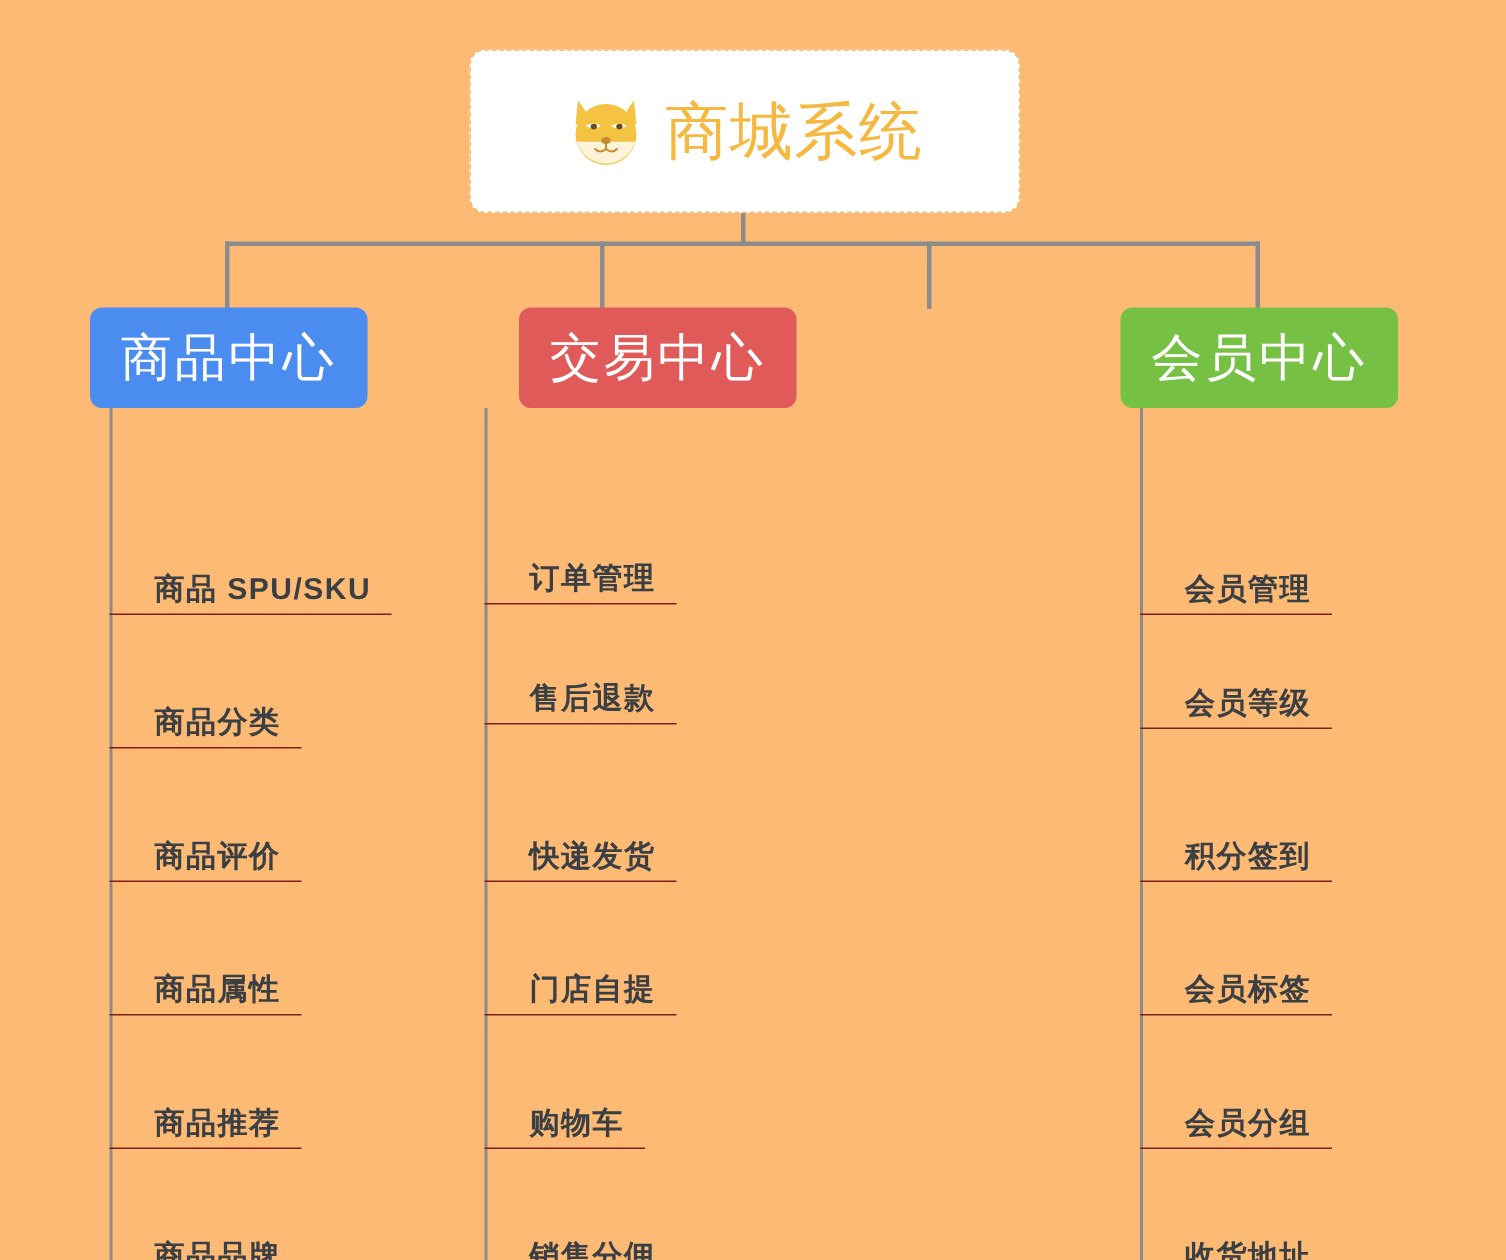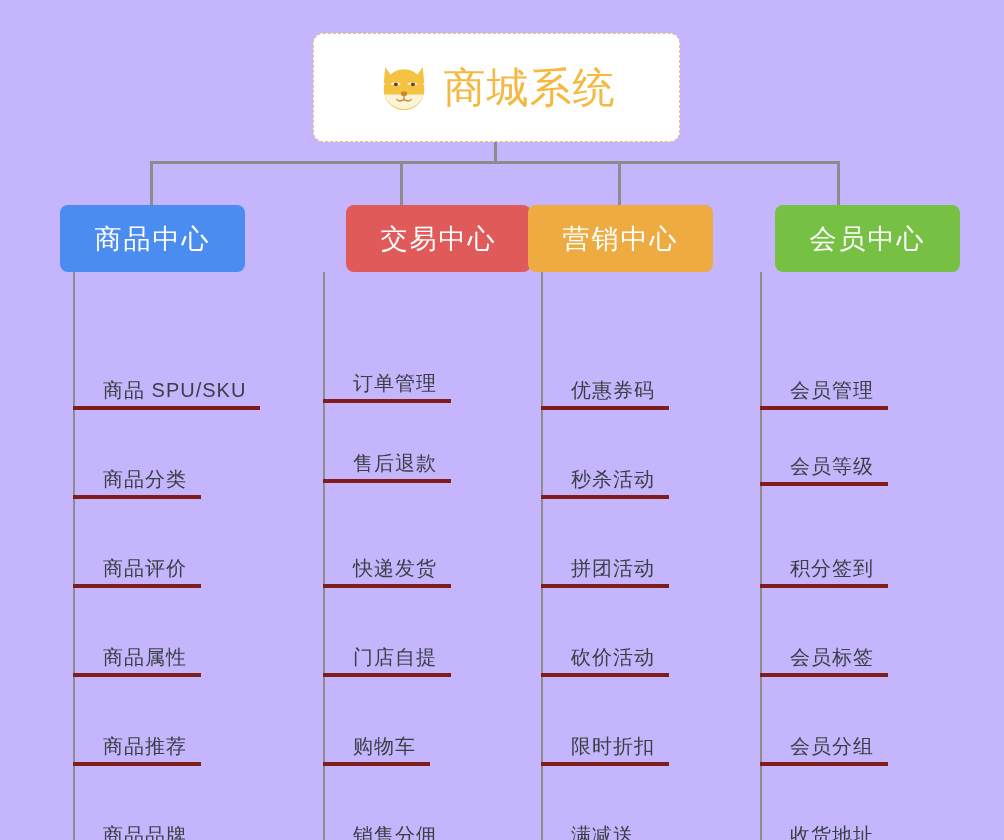--- a/index.html
+++ b/index.html
@@ -10,21 +10,21 @@
     height: 840px;
     background: #f7f7f7;
     font-family: "Liberation Sans", "DejaVu Sans", sans-serif;
     overflow: hidden;
   }
 
   #mindmap {
     position: relative;
     width: 1004px;
     height: 840px;
-    background: #c4b5fd;
+    background: #fdba74;
   }
 
   
   .root-node {
     position: absolute;
     left: 313px;
     top: 33px;
     width: 367px;
     height: 109px;
     background: #ffffff;
@@ -80,21 +80,21 @@
     top: 205px;
   }
   .branch-header {
     width: 185px;
     height: 67px;
     border-radius: 8px;
     display: flex;
     align-items: center;
     justify-content: center;
     color: #ffffff;
-    font-size: 27px;
+    font-size: 34px;
     letter-spacing: 2px;
     white-space: nowrap;
   }
 
   
   .branch-spine {
     position: absolute;
     left: 13px;
     top: 67px;
     width: 2px;
@@ -104,23 +104,24 @@
   .leaf-list {
     position: relative;
     margin-top: 0;
   }
   .leaf-item {
     position: absolute;
     left: 13px;
     height: 43px;
     display: flex;
     align-items: flex-end;
-    border-bottom: 4px solid #7f1d1d;
+    border-bottom: 1px solid #7f1d1d;
     padding: 0 14px 5px 30px;
     white-space: nowrap;
+    font-weight: bold;
   }
   .leaf-label {
     font-size: 20px;
     line-height: 1.05;
     color: #3a3f44;
     letter-spacing: 1px;
   }
 </style>
 </head>
 <body>
@@ -193,47 +194,23 @@
         </div>
       <div class="leaf-item" style="top:451px">
           <span class="leaf-label">购物车</span>
         </div>
       <div class="leaf-item" style="top:540px">
           <span class="leaf-label">销售分佣</span>
         </div>
     </div>
   </div>
 
-  <div class="branch" style="left:528px">
-    <div class="branch-header" style="background: rgb(238, 171, 66);">营销中心</div>
-    <div class="branch-spine" style="height: 583px;"></div>
-    <div class="leaf-list">
-      <div class="leaf-item" style="top:95px">
-          <span class="leaf-label">优惠券码</span>
-        </div>
-      <div class="leaf-item" style="top:184px">
-          <span class="leaf-label">秒杀活动</span>
-        </div>
-      <div class="leaf-item" style="top:273px">
-          <span class="leaf-label">拼团活动</span>
-        </div>
-      <div class="leaf-item" style="top:362px">
-          <span class="leaf-label">砍价活动</span>
-        </div>
-      <div class="leaf-item" style="top:451px">
-          <span class="leaf-label">限时折扣</span>
-        </div>
-      <div class="leaf-item" style="top:540px">
-          <span class="leaf-label">满减送</span>
-        </div>
-    </div>
-  </div>
 
   <div class="branch" style="left:747px">
-    <div class="branch-header" style="background: rgb(118, 192, 68); margin-left: 28px;">会员中心</div>
+    <div class="branch-header" style="background: rgb(118, 192, 68);">会员中心</div>
     <div class="branch-spine" style="height: 583px;"></div>
     <div class="leaf-list">
       <div class="leaf-item" style="top:95px">
           <span class="leaf-label">会员管理</span>
         </div>
       <div class="leaf-item" style="top:171px">
           <span class="leaf-label">会员等级</span>
         </div>
       <div class="leaf-item" style="top:273px">
           <span class="leaf-label">积分签到</span>

